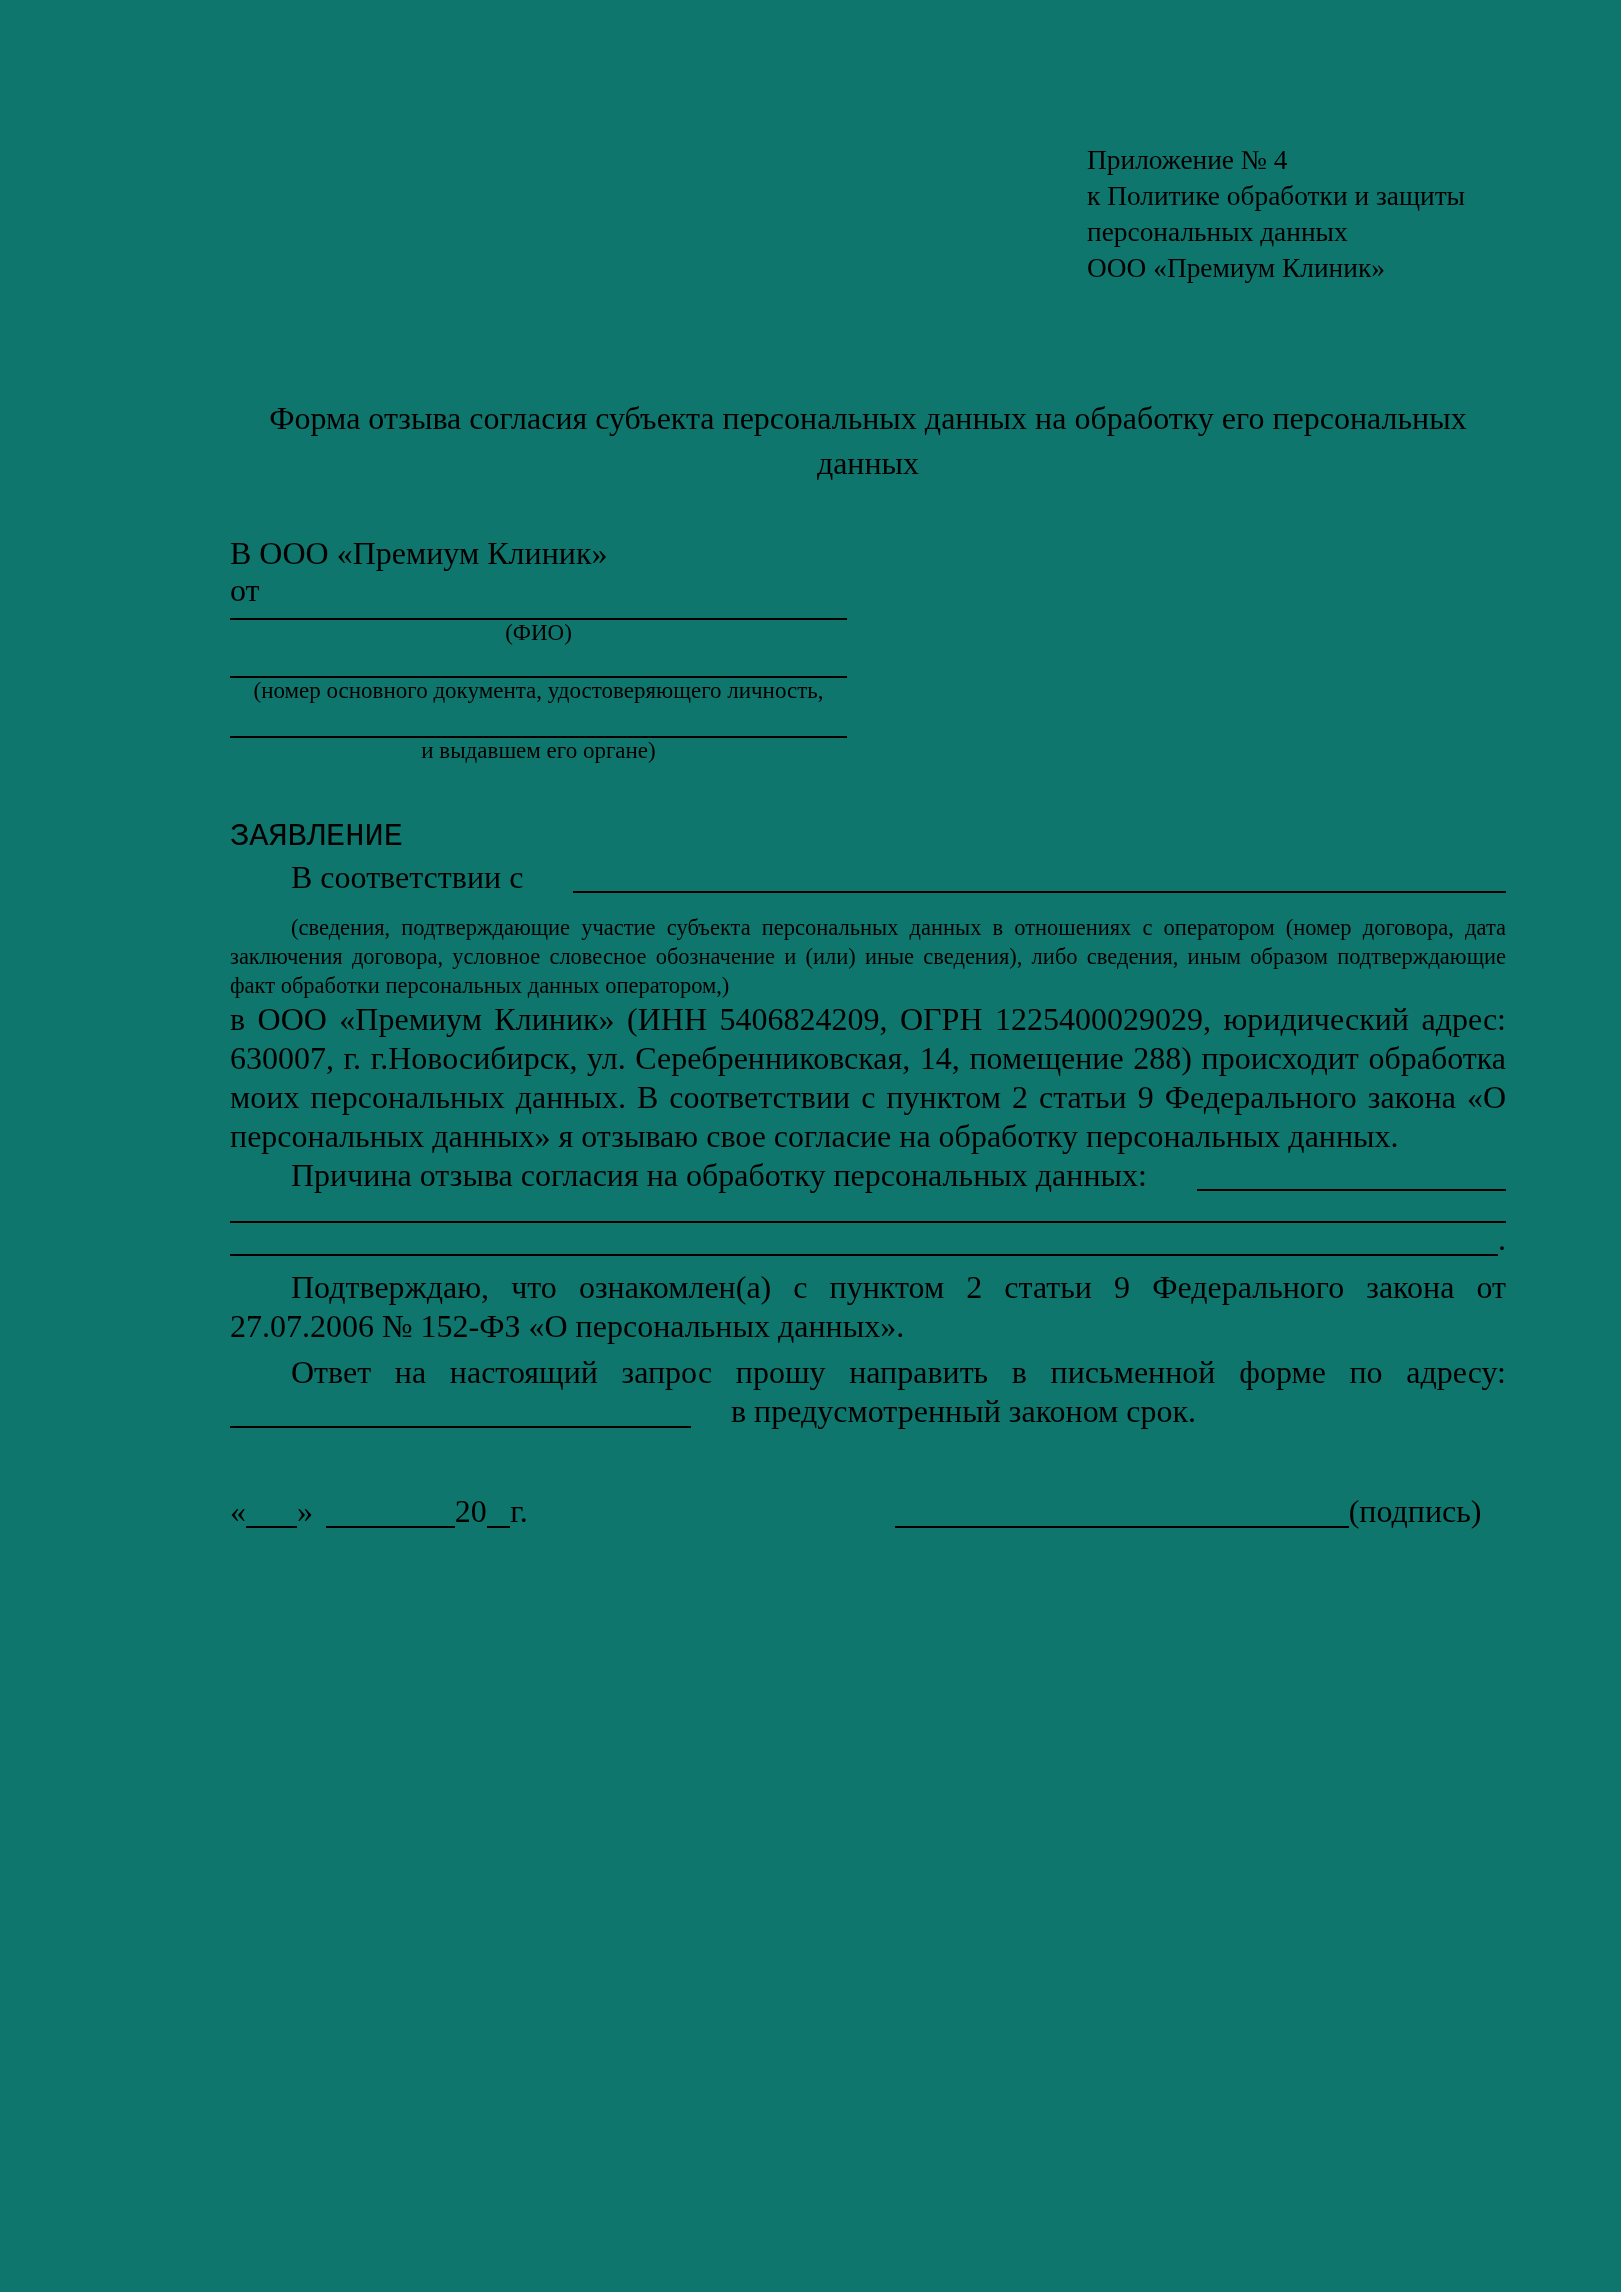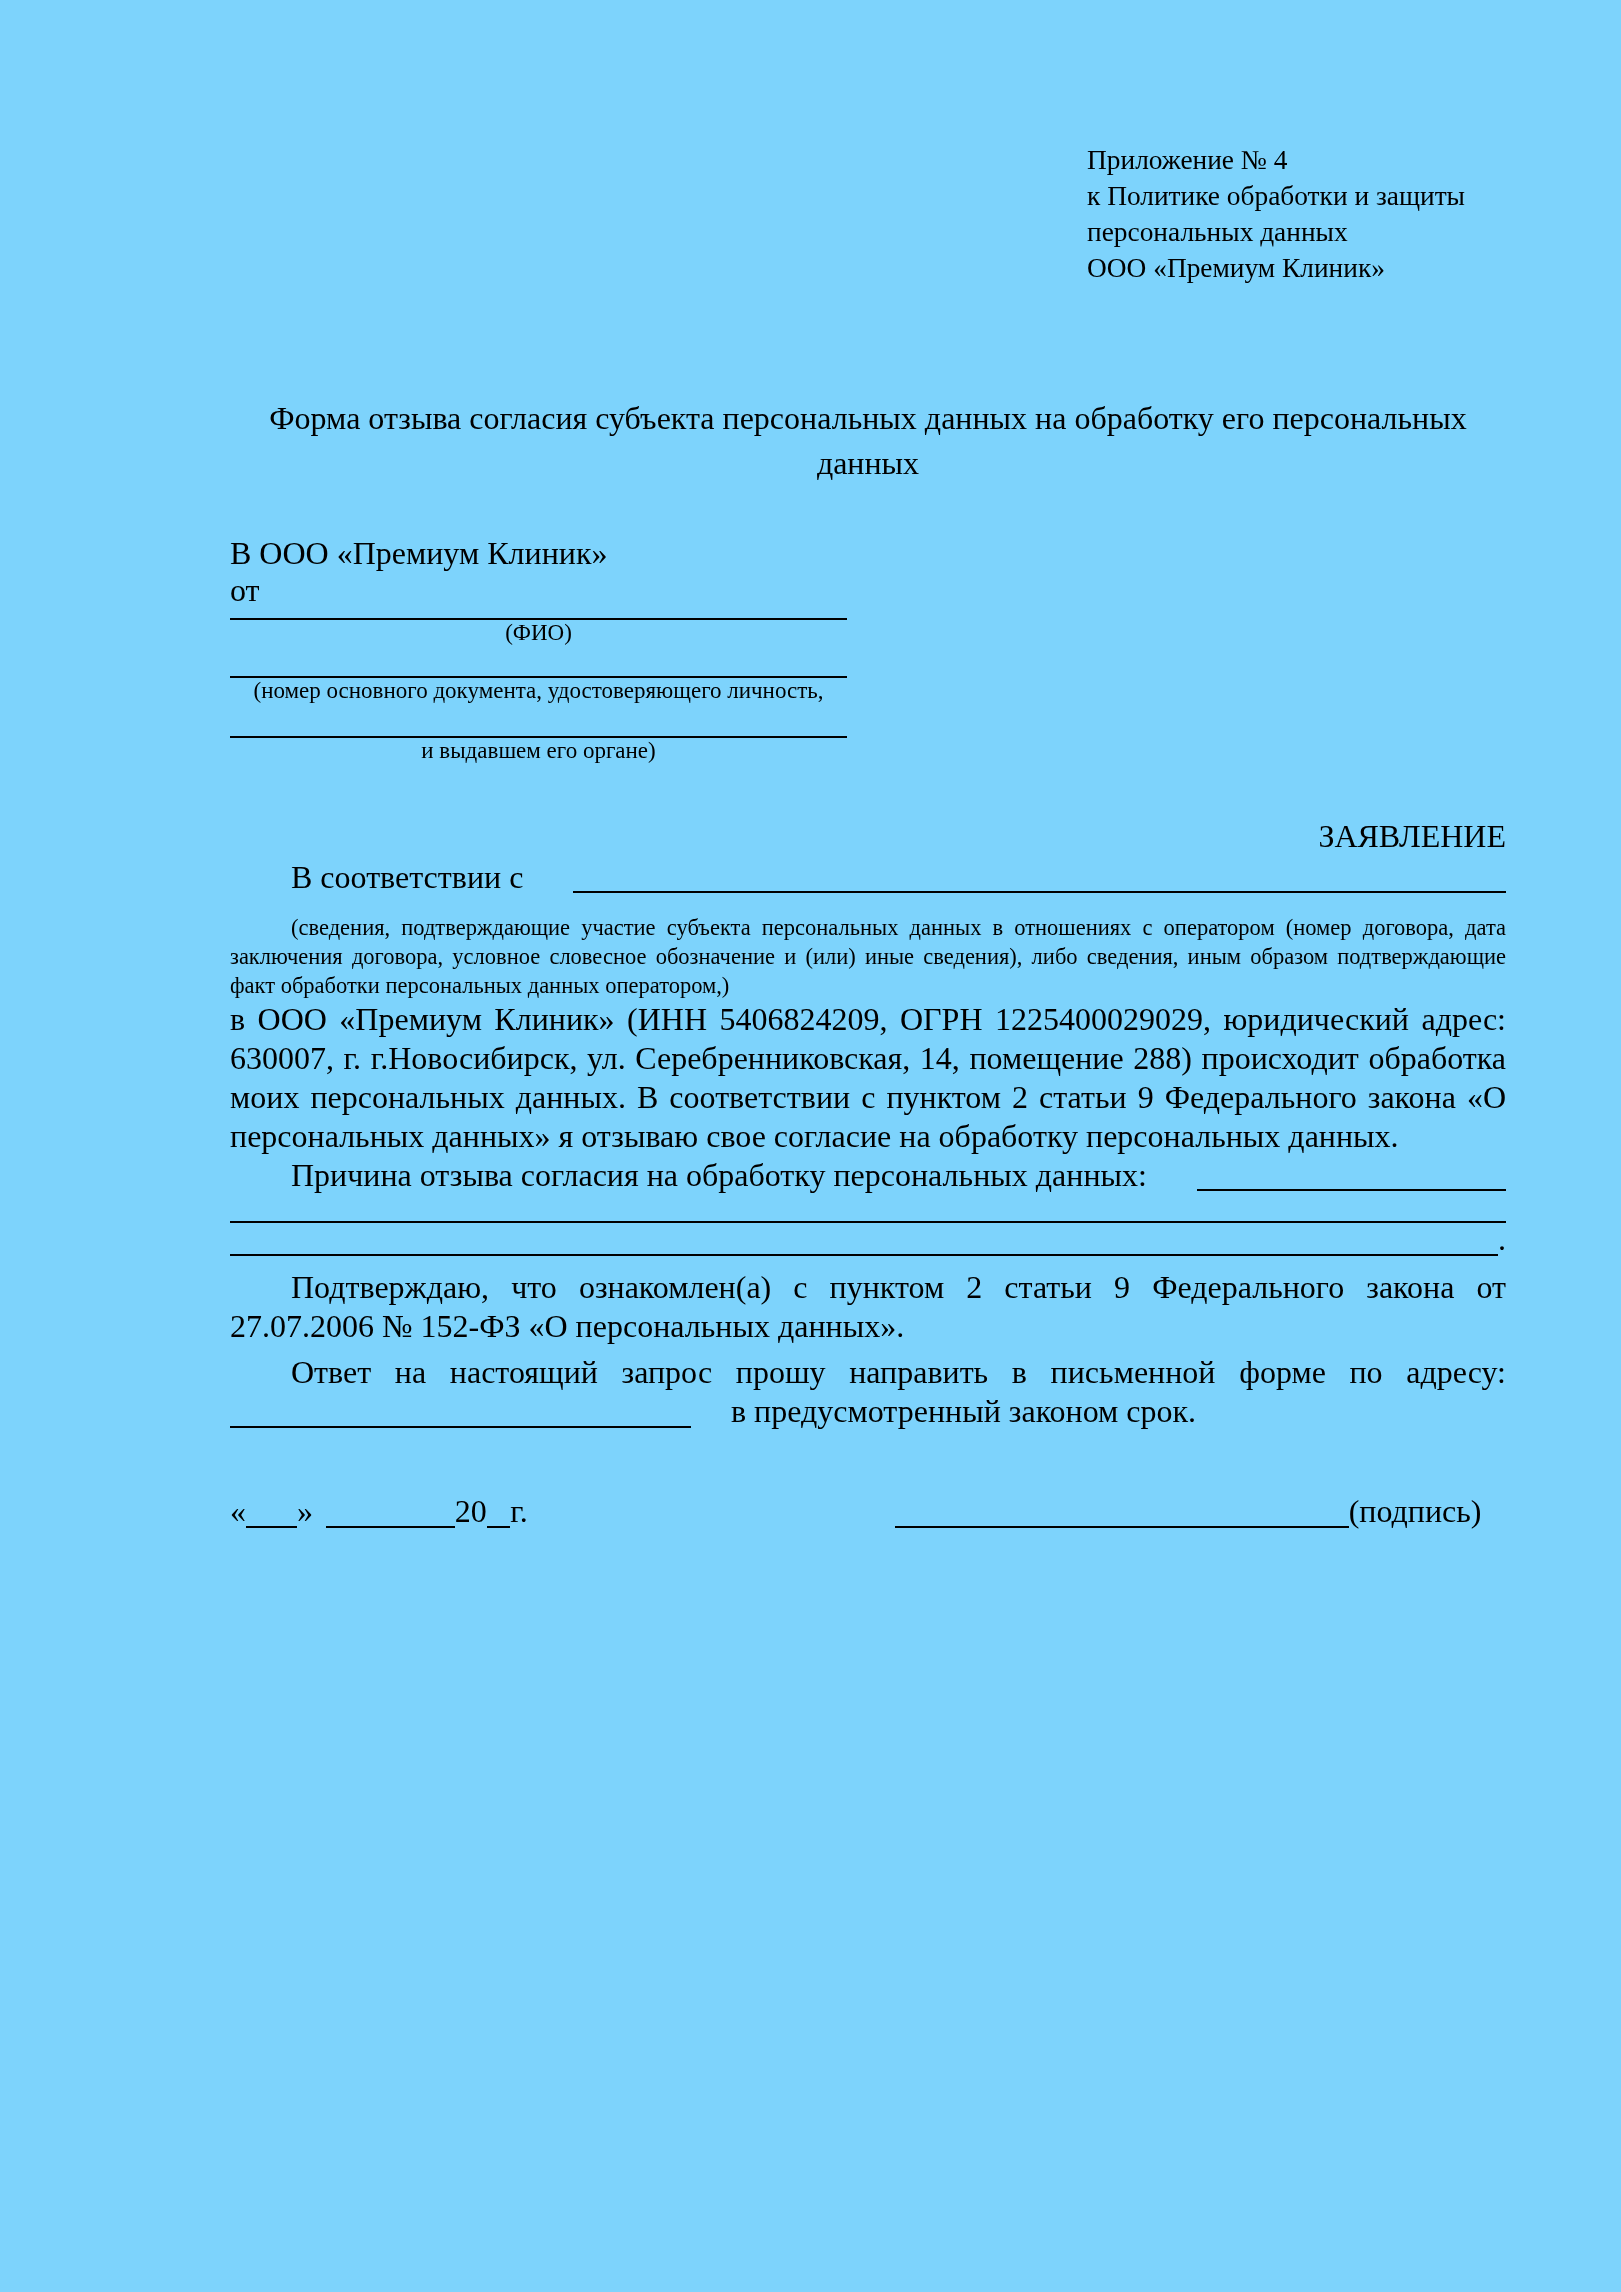--- a/index.html
+++ b/index.html
@@ -1,20 +1,20 @@
 <!DOCTYPE html>
 <html lang="ru"><head>
 <meta charset="utf-8">
 <style>
   html,body{margin:0;padding:0;background:#e8e8e8;}
   .page{
     position:relative;
     width:1621px;height:2293px;
     margin:0 auto;
-    background:#7dd3fc;
+    background:#0f766e;
     color:#000;
     font-family:"Liberation Serif","DejaVu Serif",serif;
     box-sizing:border-box;
     padding:142px 115px 0 230px;
     overflow:hidden;
   }
   
   .appendix{
     width:419px;
     margin-left:auto;
@@ -47,21 +47,22 @@
   }
   .f1{margin-top:8.8px;}
   .f2{margin-top:32px;}
   .f3{margin-top:47px;}
   .f4{margin-top:33px;}
   
   .heading{
     margin-top:55px;
     font-size:32px;
     line-height:39px;
-    text-align:right;
+    text-align:left;
+    font-family:Liberation Mono, monospace;
   }
   .row{display:flex;align-items:flex-end;font-size:32px;line-height:39px;gap:40px;}
   .row .lead{white-space:nowrap;}
   .indent{padding-left:61px;}
   .blankfill{
     flex:1 1 auto;
     border-bottom:2.9px solid #000;
     margin-left:9.8px;
     margin-bottom:3.9px;
   }

